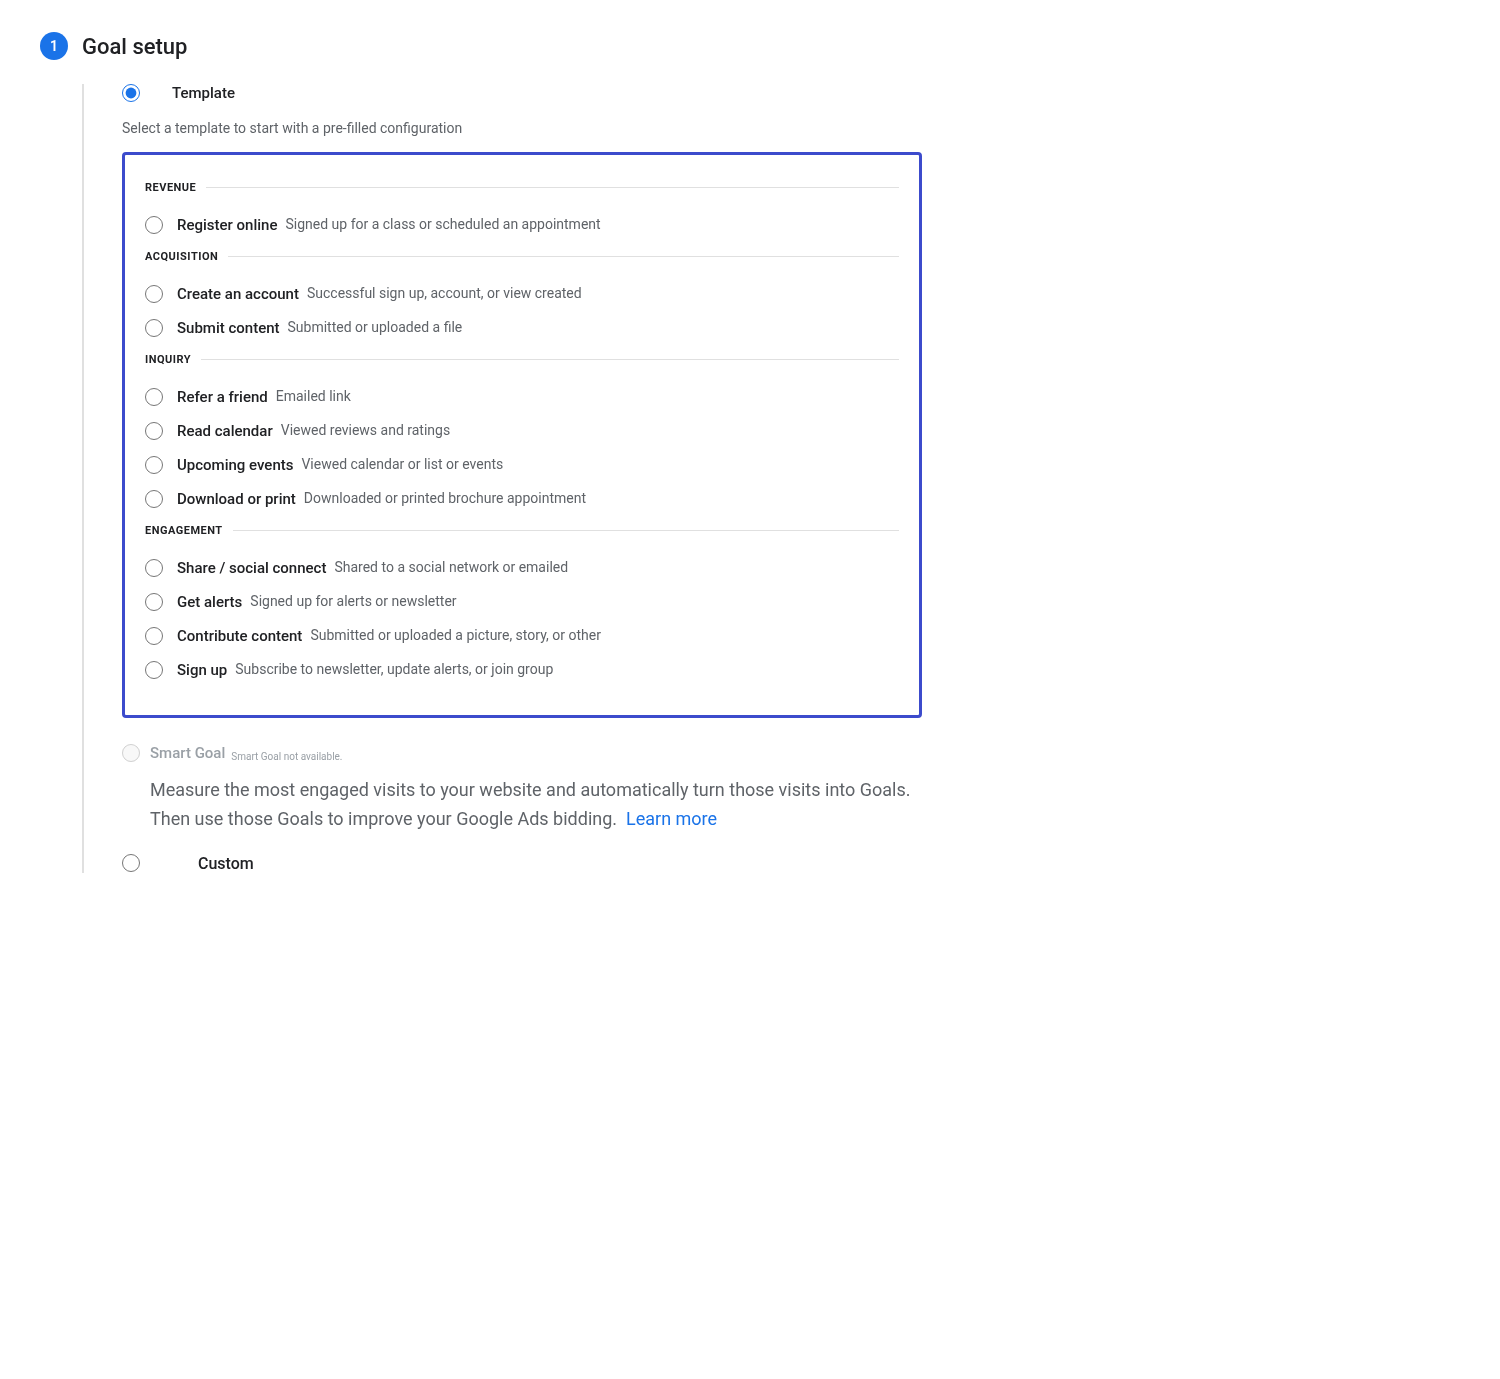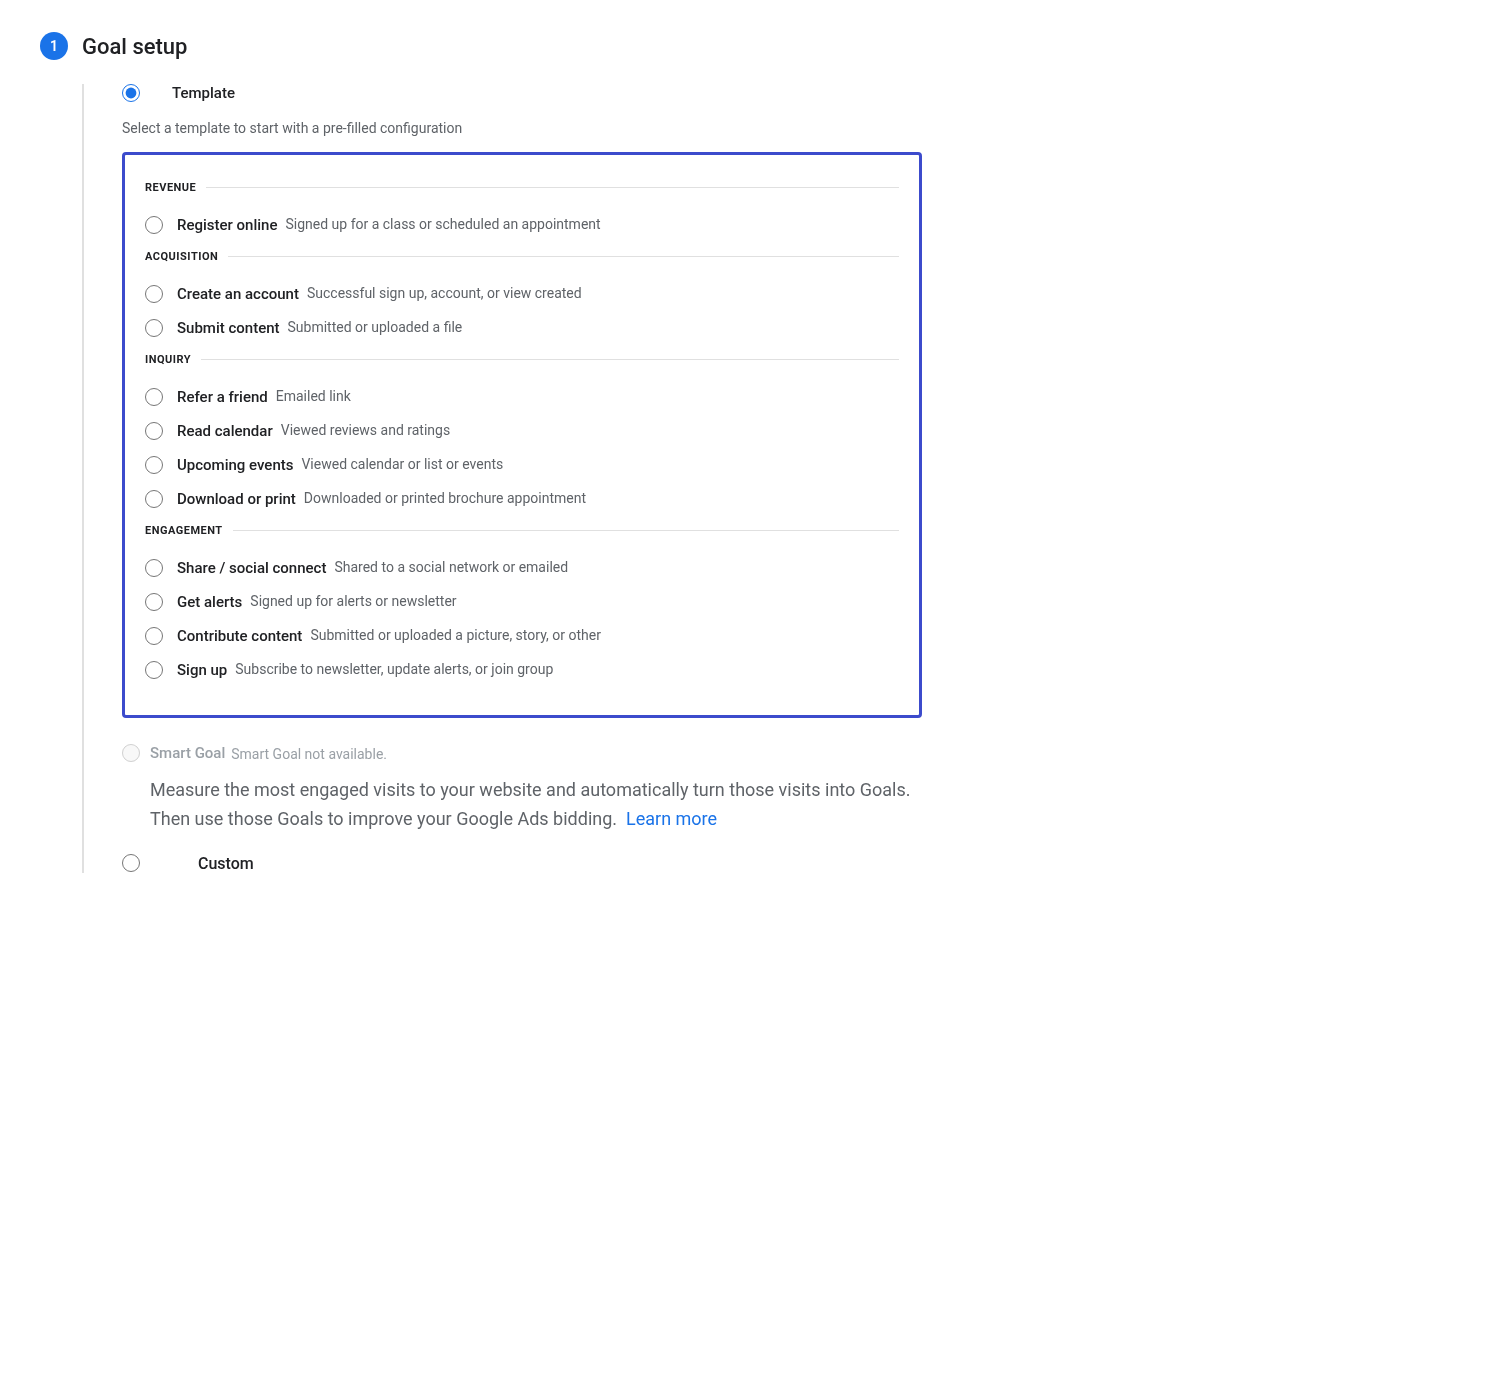--- a/index.html
+++ b/index.html
@@ -164,21 +164,21 @@
     }
 
     .smart-goal-label {
       font-size: 15px;
       font-weight: 500;
       color: #9aa0a6;
       margin-right: 6px;
     }
 
     .smart-goal-unavailable {
-      font-size: 14px;
+      font-size: 10px;
       color: #9aa0a6;
     }
 
     .smart-goal-description {
       font-size: 18px;
       color: #5f6368;
       line-height: 1.6;
       margin-left: 28px;
       margin-top: 4px;
     }

